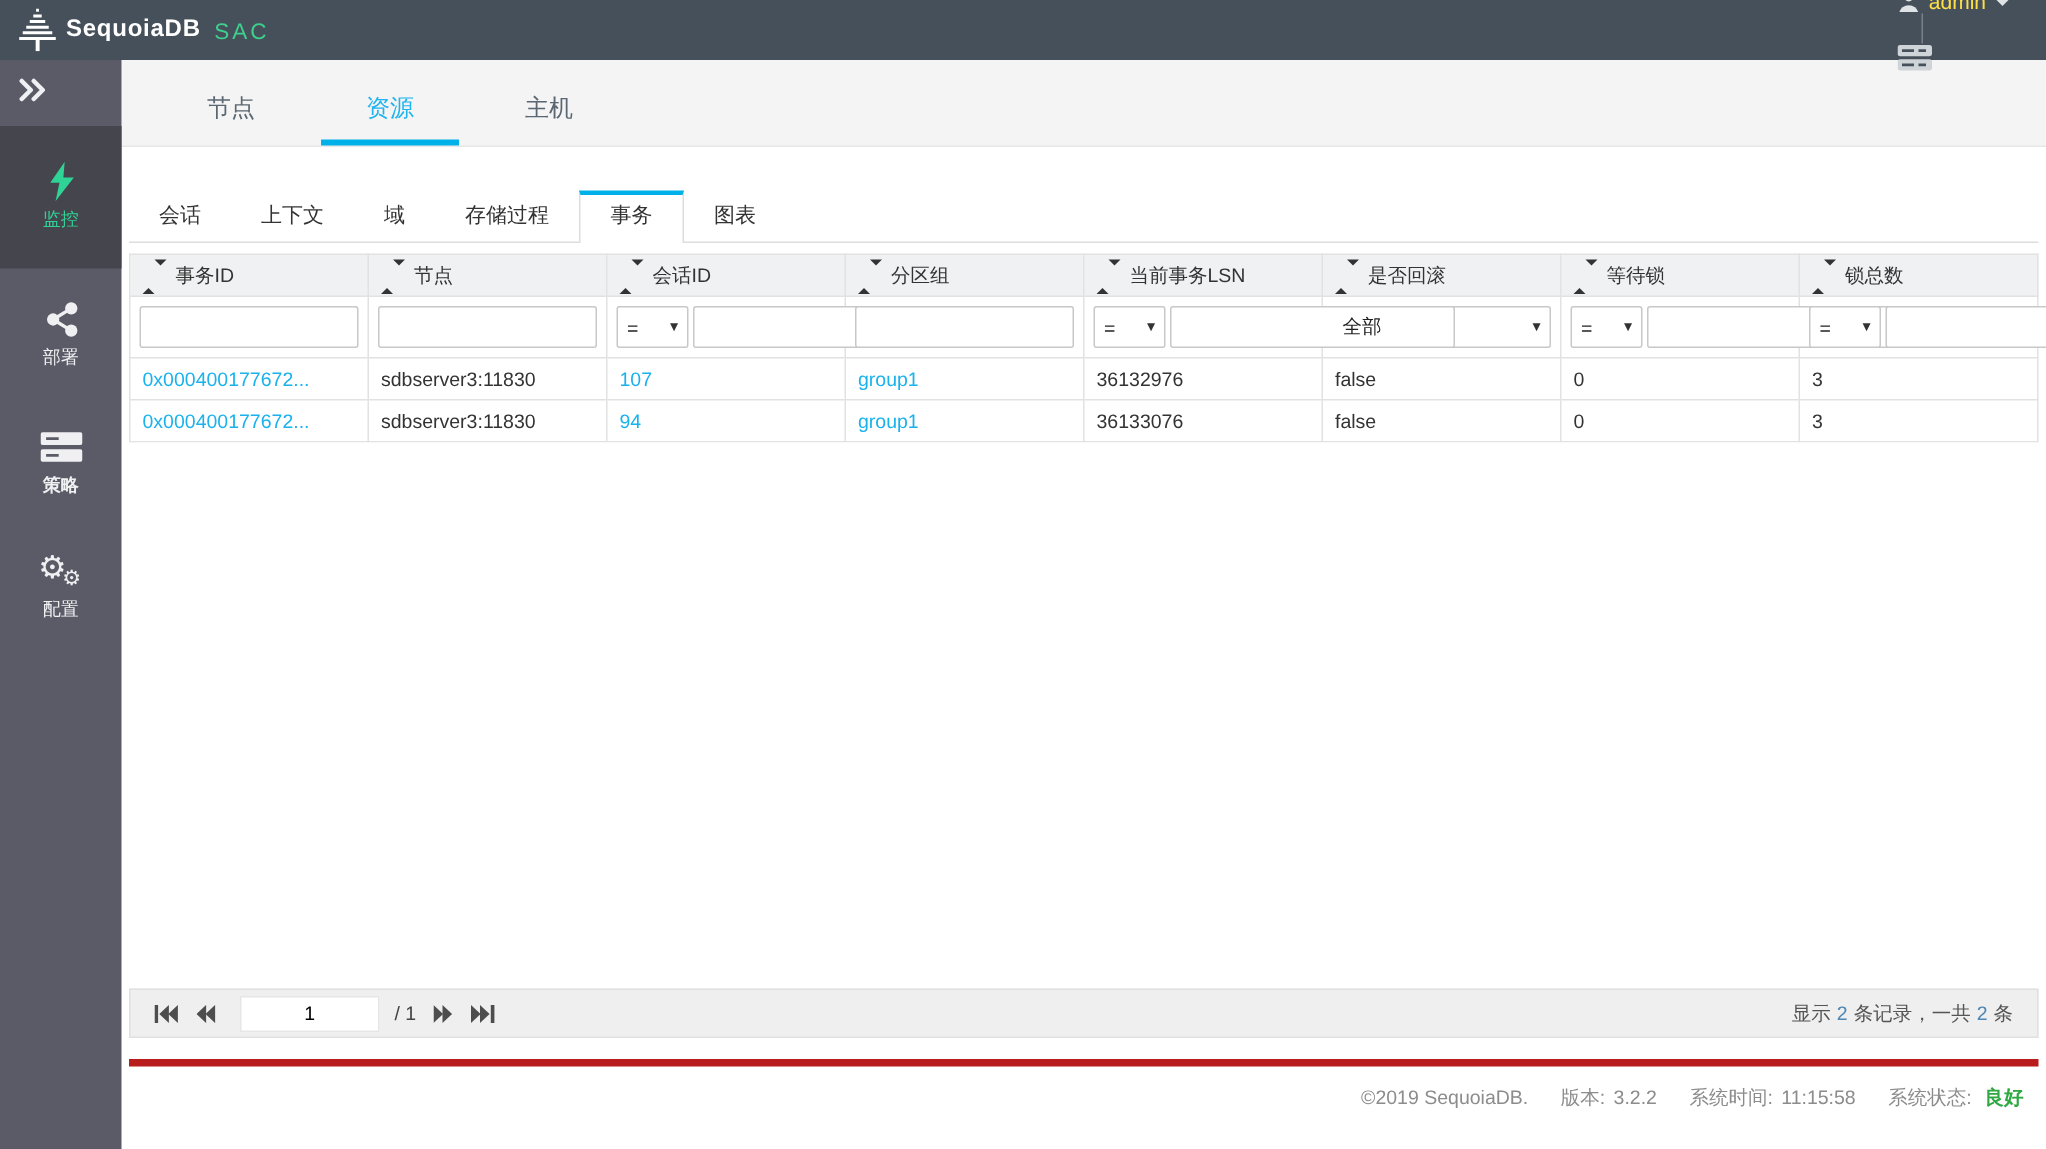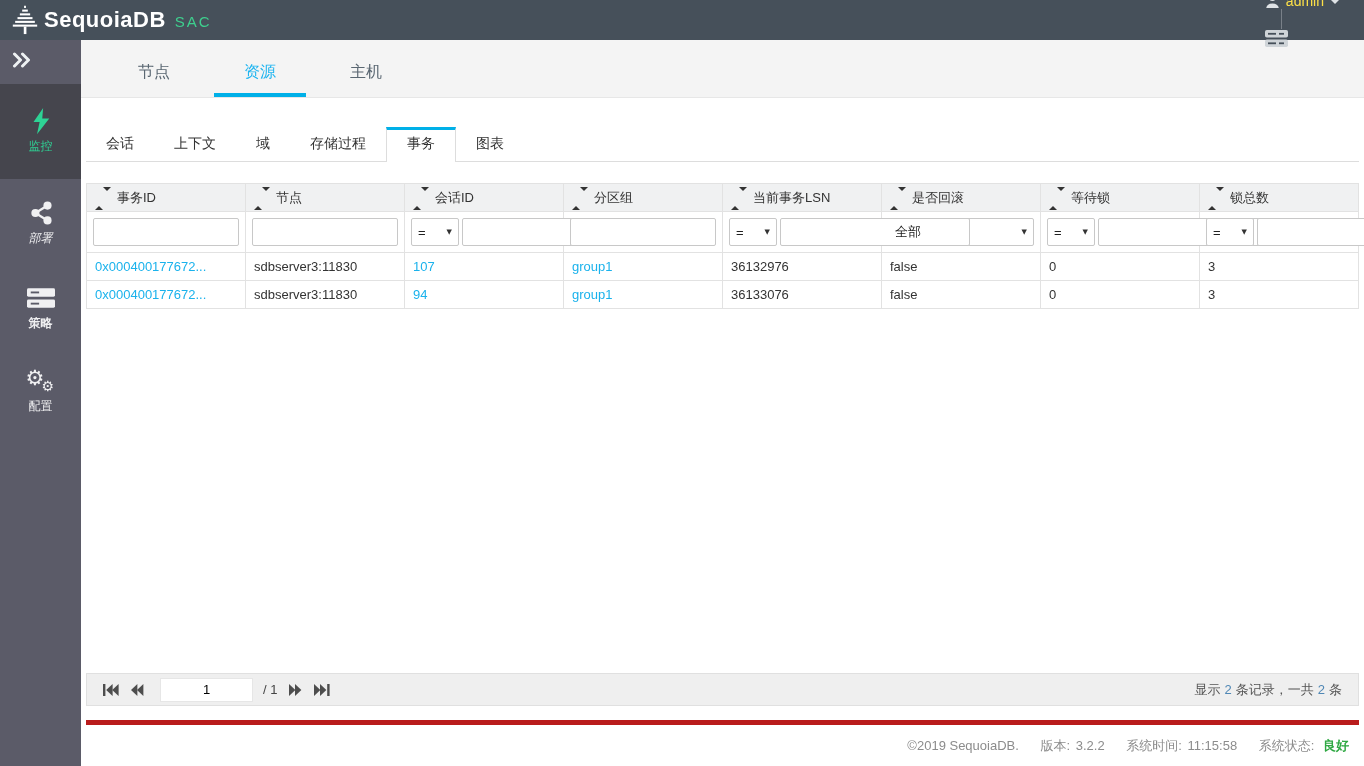--- a/index.html
+++ b/index.html
@@ -3,41 +3,41 @@
 <meta charset="utf-8">
 <style>
   * { margin:0; padding:0; box-sizing:border-box; }
   html,body { width:1364px; height:766px; overflow:hidden; background:#fff;
               font-family:"Liberation Sans","DejaVu Sans",sans-serif; }
 
   
   .topbar { position:absolute; top:0; left:0; width:1364px; height:40px;
             background:#46505a; display:flex; align-items:center; padding:0 24px 0 10px; z-index:20; }
   .brand { display:flex; align-items:center; cursor:pointer; }
-  .brand-name { color:#fff; font-size:22px; font-weight:bold; margin-left:4px; letter-spacing:.5px; }
+  .brand-name { color:#fff; font-size:16px; font-weight:bold; margin-left:4px; letter-spacing:.5px; }
   .brand-suffix { color:#3ecf8e; font-size:15px; margin-left:9px; letter-spacing:2px; margin-top:3px; }
   .topbar-right { margin-left:auto; display:flex; align-items:flex-start; color:#fde047;flex-direction:column; }
   .user-menu { display:flex; align-items:center; cursor:pointer; font-size:14px; }
   .user-menu .uname { margin:0 6px 0 6px; }
   .caret { width:0; height:0; border-left:5px solid transparent; border-right:5px solid transparent;
            border-top:5px solid #dfe3e6; margin-top:2px; }
   .top-divider { width:1px; height:20px; background:rgba(255,255,255,.28); margin:0 16px; }
   .icon-btn { cursor:pointer; display:flex; align-items:center; }
 
   
   .sidebar { position:absolute; top:40px; left:0; width:81px; bottom:0; background:#5b5b68; z-index:10; }
   .collapse-btn { padding:12px 0 0 12px; cursor:pointer; height:30px; }
   .side-item { margin-top:14px; padding:5px 0; text-align:center; color:#f0f0f2; font-size:12px; cursor:pointer; }
   .side-item .s-icon { height:26px; display:flex; align-items:center; justify-content:center; }
   .side-item .s-label { display:block; margin-top:4px; }
   .side-item.active { background:#45454d; color:#2ed395; padding:24px 0; }
   .side-item svg { fill:currentColor; stroke:none; }
   .m-top-1 { margin-top:8px; }
   .m-top-2 { margin-top:14px; }
-  .m-top-3 { margin-top:16px;font-style:italic; }
+  .m-top-3 { margin-top:16px; }
   .m-top-4 { margin-top:28px;font-weight:bold; }
   .m-top-5 { margin-top:26px; }
   .gear-wrap { position:relative; width:30px; height:26px; }
   .gear { font-family:"DejaVu Sans",sans-serif; position:absolute; line-height:1; }
   .gear.g1 { font-size:21px; left:0; top:0; }
   .gear.g2 { font-size:14px; left:16px; top:11px; }
 
   
   .main { position:absolute; left:81px; top:40px; right:0; bottom:0; background:#fff; }
   .tabbar { background:#f4f4f4; height:58px; display:flex; align-items:flex-end; padding-left:20px;
@@ -46,21 +46,21 @@
   .tab.active { color:#1db4f0; }
   .tab.active::after { content:""; position:absolute; left:0; right:0; bottom:0; height:4px; background:#00b0e8; }
 
   .panel { padding:0 5px; }
   .subtabs { margin-top:29px; display:flex; border-bottom:1px solid #ddd; }
   .subtab { padding:8px 20px; font-size:14px; color:#333; cursor:pointer; }
   .subtab.active { background:#fff; border:1px solid #ddd; border-bottom:0; border-top:3px solid #00b0e8;
                    padding-top:5px; margin-bottom:-1px; }
 
   
-  .grid-wrap { margin-top:21px; }
+  .grid-wrap { margin-top:7px; }
   table.grid { width:100%; border-collapse:collapse; table-layout:fixed; font-size:13px; color:#333; }
   .grid th, .grid td { border:1px solid #e2e2e2; }
   .grid thead th { background:#f0f1f2; height:28px; text-align:left; padding:0 8px; font-weight:normal; cursor:pointer; }
   .sort-icon { display:inline-block; vertical-align:middle; margin-right:6px; }
   .sort-icon .tri-up { width:0; height:0; border-left:4px solid transparent; border-right:4px solid transparent;
                        border-bottom:4px solid #333; }
   .sort-icon .tri-down { width:0; height:0; border-left:4px solid transparent; border-right:4px solid transparent;
                          border-top:4px solid #333; margin-top:2px; }
   .grid .filter-row td { height:41px; padding:0 6px; background:#fff; }
   .f-text { width:100%; height:28px; border:1px solid #c8c8c8; border-radius:2px; padding:0 6px; font-size:13px; }

